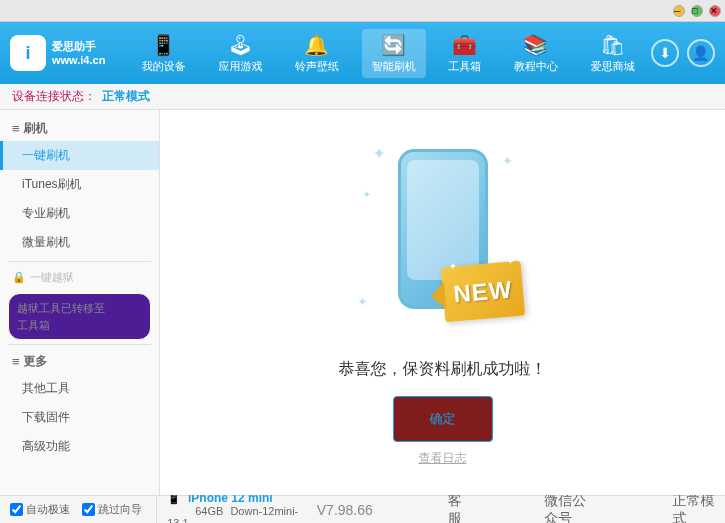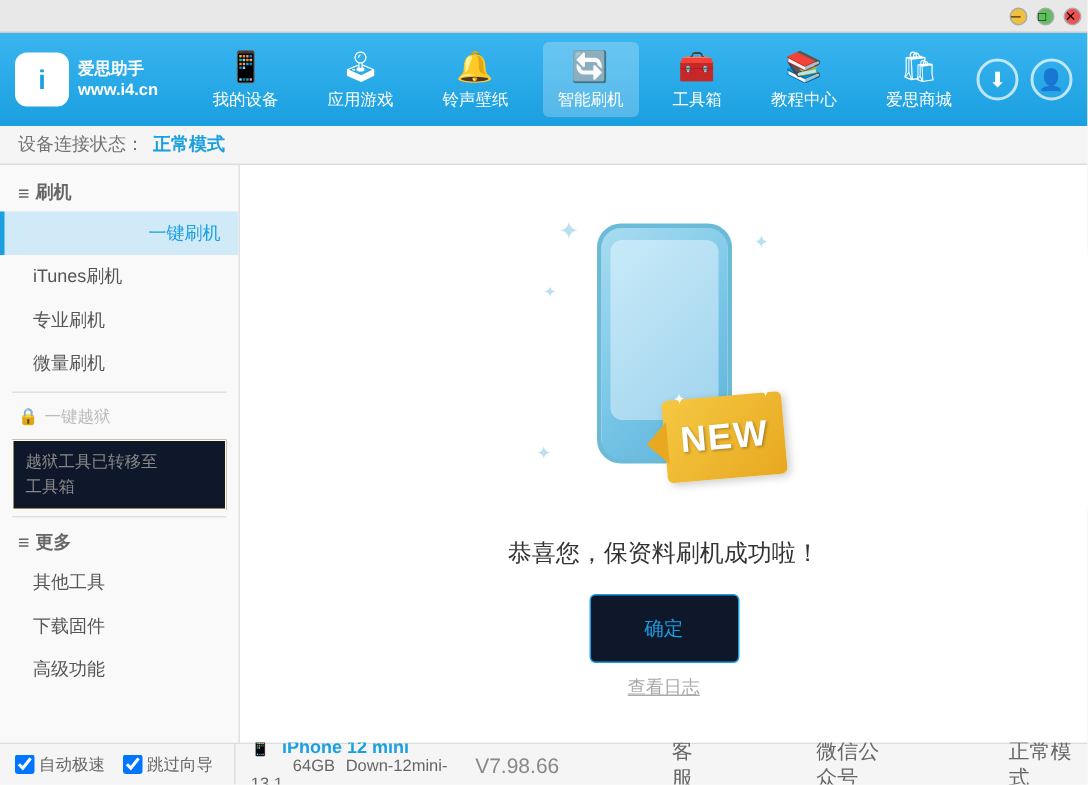--- a/index.html
+++ b/index.html
@@ -101,21 +101,21 @@
     .status-bar {
       height: 26px;
       background: #f5f5f5;
       border-bottom: 1px solid #ddd;
       display: flex;
       align-items: center;
       padding: 0 12px;
       font-size: 12px;
       color: #666;
     }
-    .status-label { color: #737373; margin-right: 6px; }
+    .status-label { color: #be185d; margin-right: 6px; }
     .status-value { color: #1a9fe0; font-weight: bold; }
 
     
     .main-layout {
       display: flex;
       height: calc(523px - 22px - 62px - 26px - 28px);
     }
 
     
     .sidebar {
@@ -141,40 +141,39 @@
       padding: 6px 12px 6px 22px;
       color: #555;
       cursor: pointer;
       font-size: 12px;
     }
     .sidebar-item.active {
       background: #d0eaf8;
       color: #1a9fe0;
       border-left: 3px solid #1a9fe0;
       padding-left: 19px;
-      text-align: right;
     }
     .sidebar-divider {
       height: 1px;
       background: #e0e0e0;
       margin: 4px 8px;
     }
     .sidebar-grayed {
       padding: 4px 12px;
       color: #bbb;
       font-size: 11px;
       display: flex;
       align-items: center;
       gap: 4px;
     }
     .sidebar-info-box {
       margin: 4px 8px;
-      background: #0f172a;
+      background: #4c1d95;
       border: 1px solid #ffd;
-      border-radius: 0;
+      border-radius: 12px;
       padding: 6px 8px;
       font-size: 11px;
       color: #888;
       line-height: 1.5;
     }
 
     
     .content-area {
       flex: 1;
       display: flex;
@@ -275,21 +274,21 @@
       color: #333;
       margin-bottom: 16px;
       font-weight: normal;
     }
 
     
     .confirm-btn {
       width: 100px;
       height: 46px;
       border: 1px solid #1a9fe0;
-      background: #0f172a;
+      background: #7f1d1d;
       color: #1a9fe0;
       border-radius: 4px;
       cursor: pointer;
       font-size: 13px;
       margin-bottom: 8px;
       display: flex;
       align-items: center;
       justify-content: center;
     }
 

